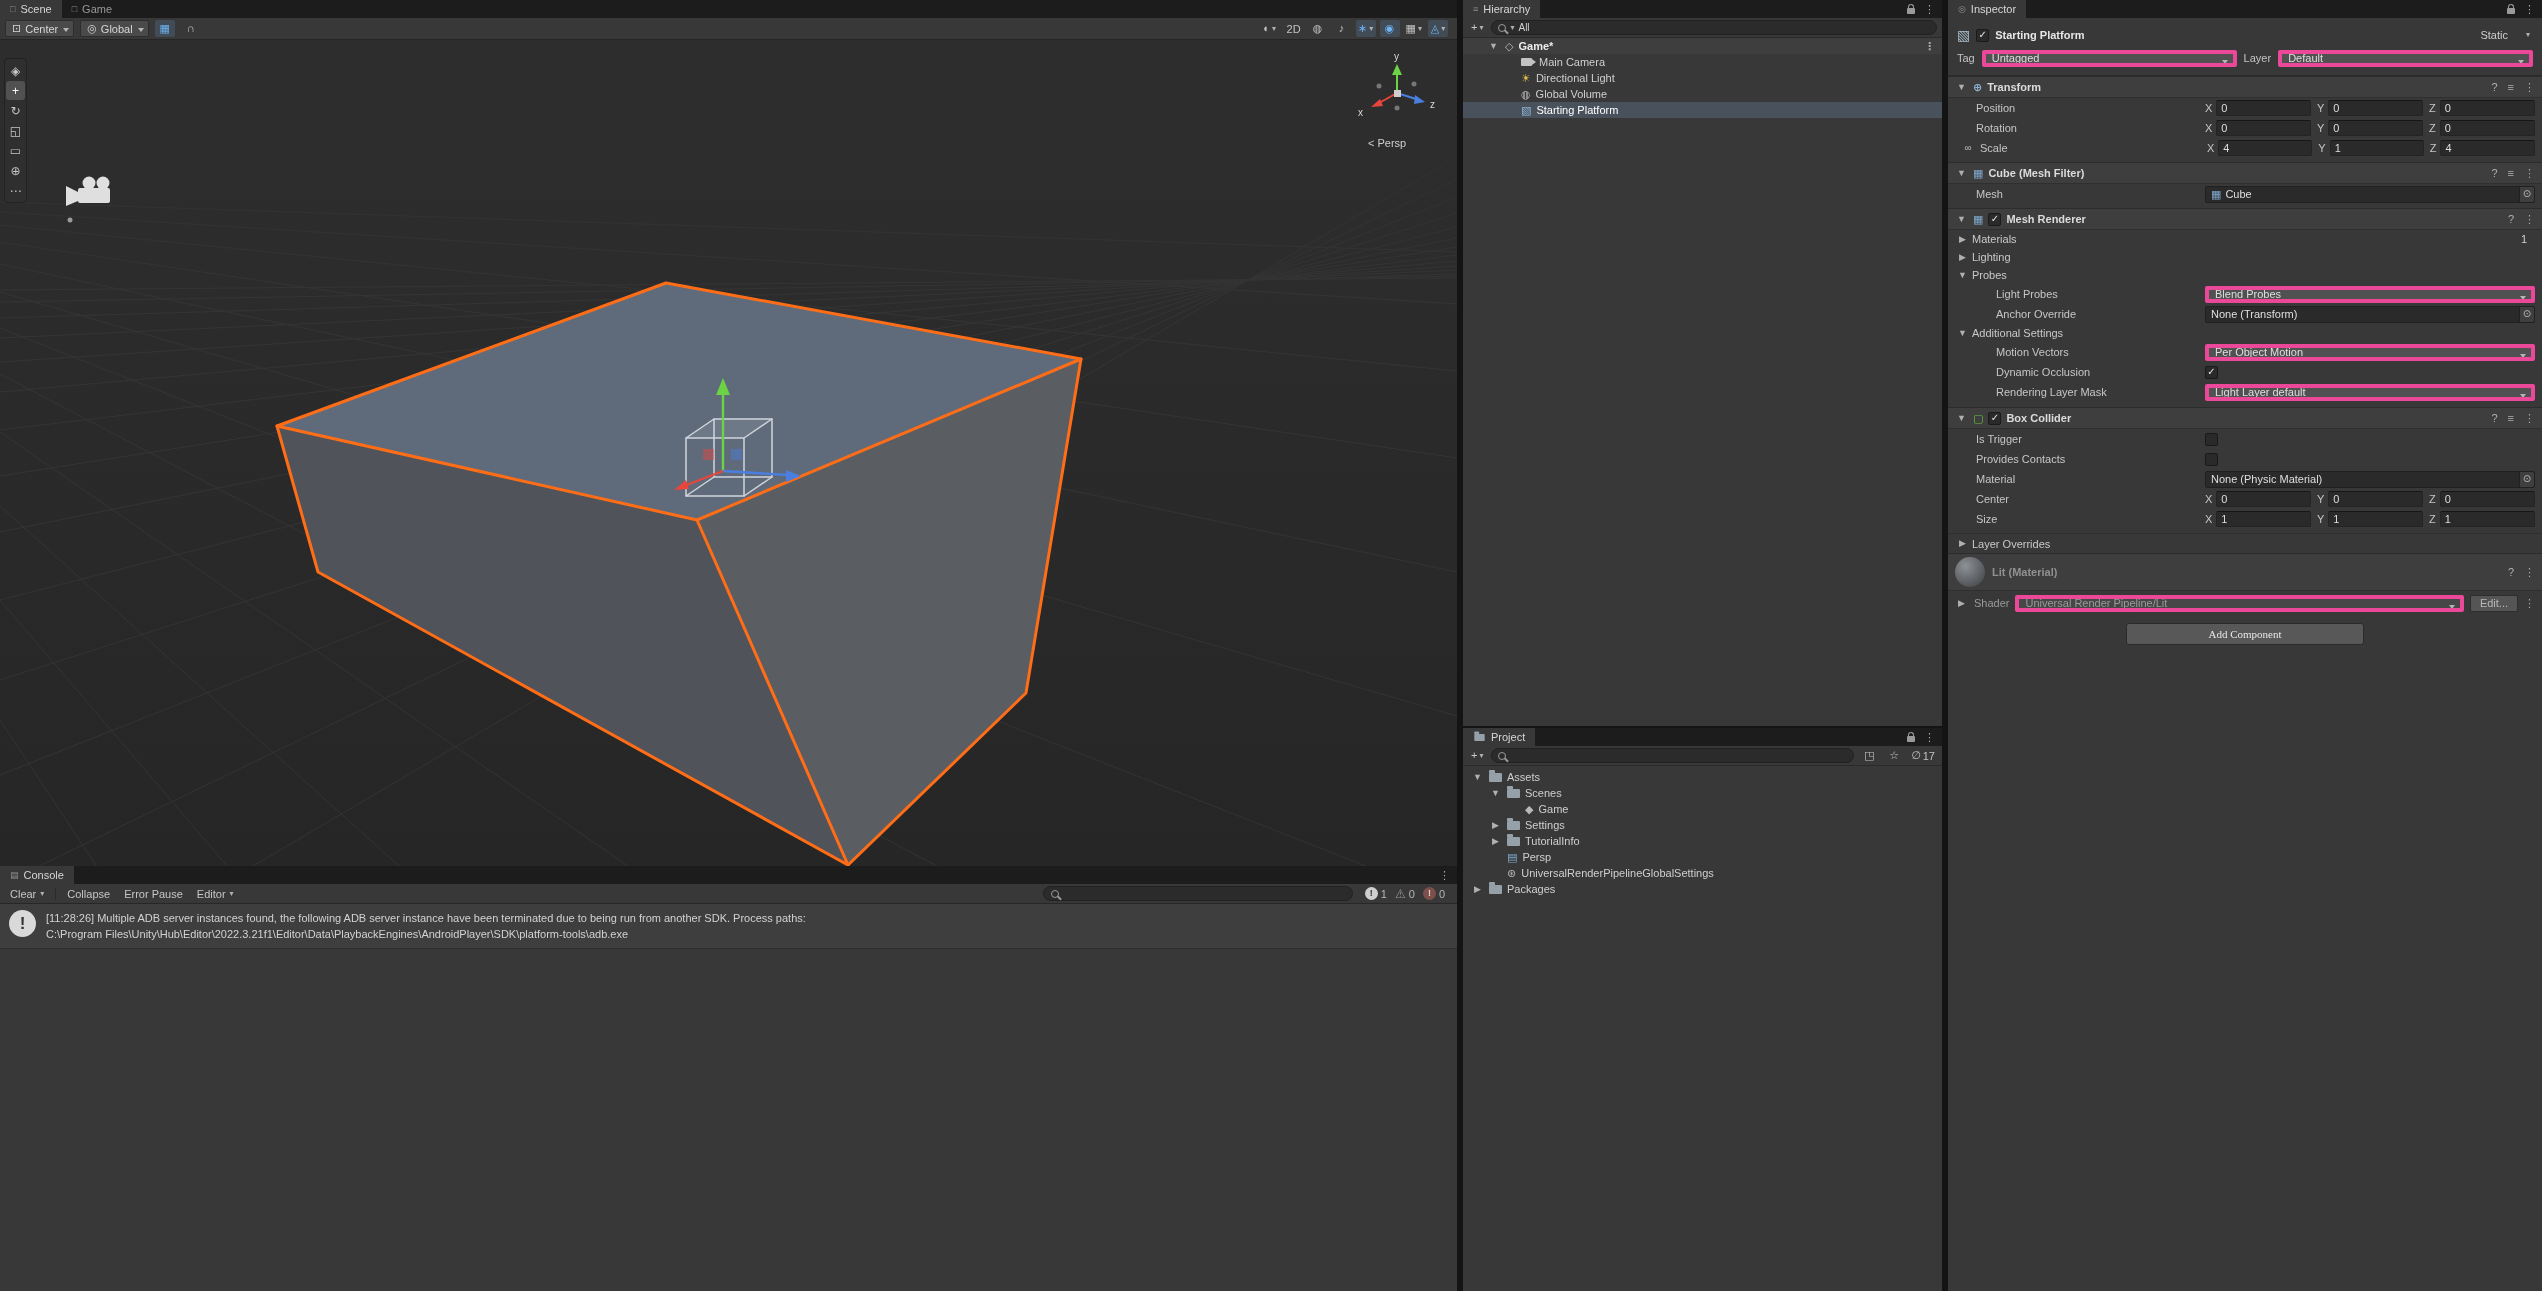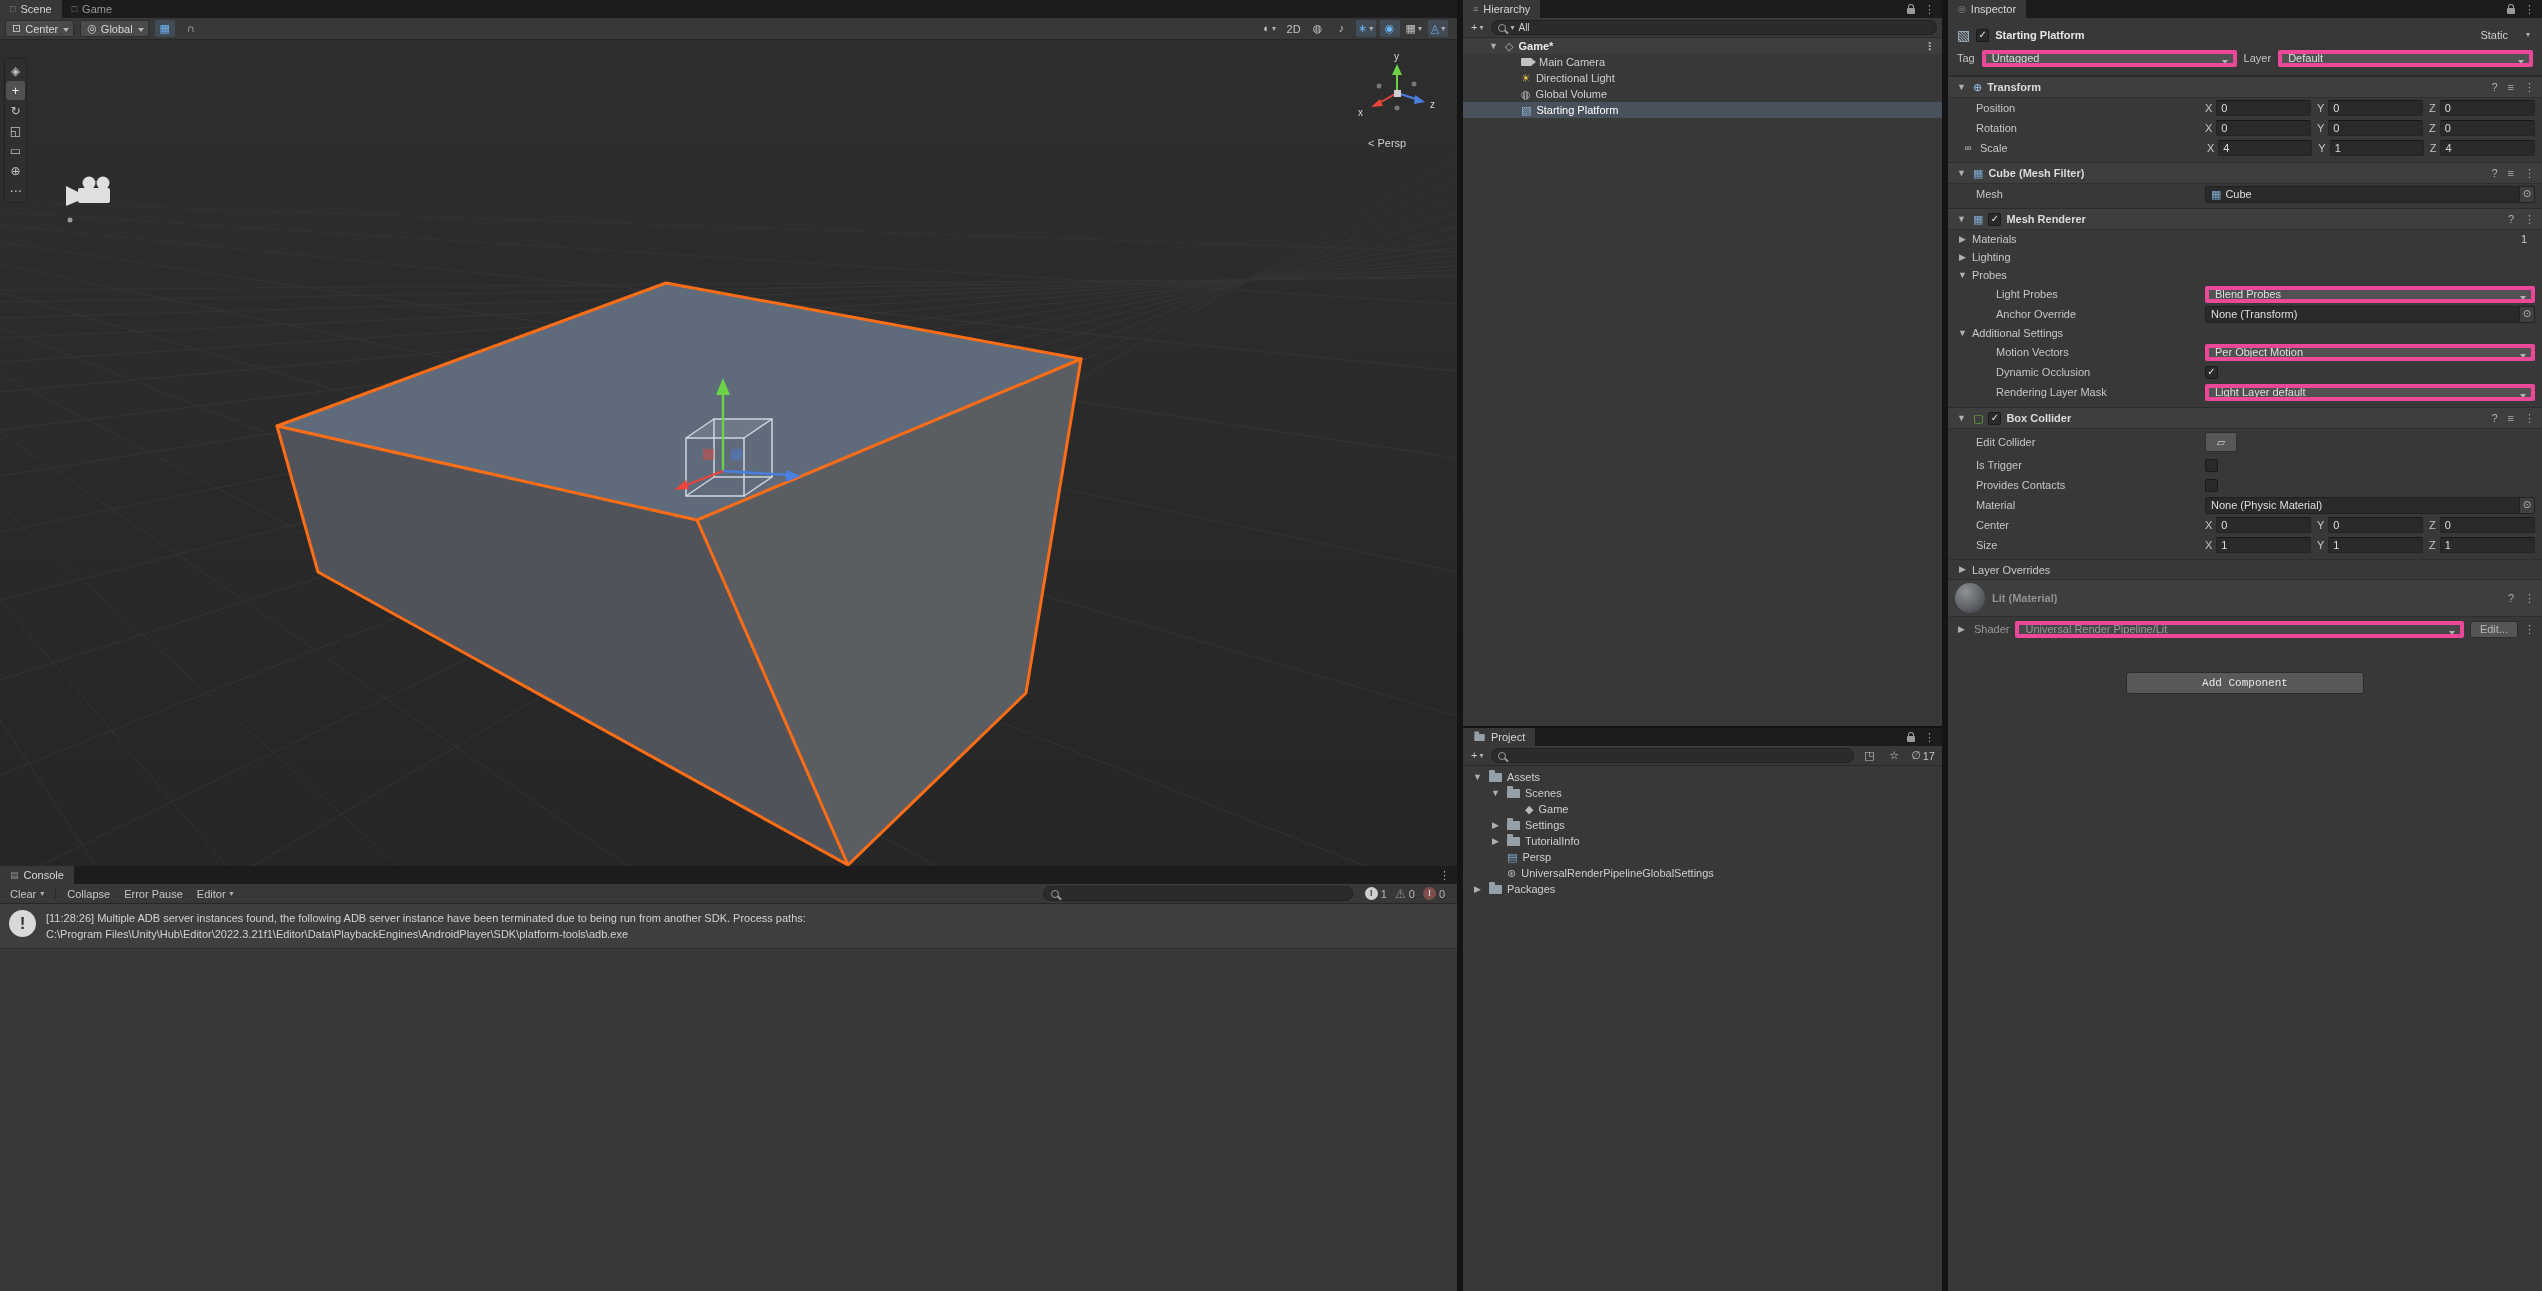--- a/index.html
+++ b/index.html
@@ -98,21 +98,21 @@
   .dd::after{content:'';position:absolute;right:5px;top:6px;border-left:3.5px solid transparent;border-right:3.5px solid transparent;border-top:4px solid #b4b4b4}
   .obj{flex:1;height:17px;background:#2a2a2a;border:1px solid #202020;border-radius:2px;display:flex;align-items:center;gap:4px;padding-left:5px;color:#dfdfdf;min-width:0;white-space:nowrap}
   .picker{margin-left:auto;width:15px;align-self:stretch;background:#3f3f3f;border-left:1px solid #202020;display:flex;align-items:center;justify-content:center;color:#bbb;font-size:10px;border-radius:0 2px 2px 0;flex:none}
   .linkico{color:#b5b5b5;font-size:10px;width:12px;text-align:center;flex:none}
   .ecbtn{width:32px;height:20px;background:#585858;border:1px solid #2e2e2e;border-radius:2px;display:flex;align-items:center;justify-content:center;color:#d0d0d0}
   .mathead{display:flex;align-items:center;gap:7px;height:38px;background:#3e3e3e;border-top:1px solid #2c2c2c;border-bottom:1px solid #2f2f2f;padding:0 7px;color:#919191;font-weight:bold}
   .matthumb{width:30px;height:30px;border-radius:50%;background:radial-gradient(circle at 35% 30%,#8d9297,#3b3d40);flex:none}
   .shrow{display:flex;align-items:center;gap:6px;height:24px;padding:0 7px;color:#9a9a9a}
   .shrow .dd{color:#9a9a9a;background:#474747}
   .editbtn{height:17px;padding:0 9px;background:#555;border:1px solid #2e2e2e;border-radius:2px;color:#b8b8b8;display:flex;align-items:center;flex:none}
-  .addc{display:block;margin:31px auto 0;width:238px;height:22px;background:#585858;border:1px solid #2b2b2b;border-radius:3px;color:#e8e8e8;font-family:Liberation Mono, monospace;font-size:11px;text-align:center}
+  .addc{display:block;margin:8px auto 0;width:238px;height:22px;background:#585858;border:1px solid #2b2b2b;border-radius:3px;color:#e8e8e8;font-family:Liberation Serif, serif;font-size:11px;text-align:center}
 </style>
 </head>
 <body>
 
 <div class="panel" id="left">
   <div class="tabstrip">
     <div class="tab active">
       <span class="tab-ico gi">□</span>
       <span>Scene</span>
     </div>
@@ -651,26 +651,20 @@
     <span class="cb">
         <span class="gi">✓</span>
       </span>
     <span>Box Collider</span>
     <span class="hicons">
       <span class="gi">?</span>
       <span class="gi">≡</span>
       <span class="kebab gi">⋮</span>
     </span>
   </div>
-  <div class="crow" style="height:26px">
-    <span class="clabel">Edit Collider</span>
-    <span class="ecbtn">
-        <span class="gi">▱</span>
-      </span>
-  </div>
   <div class="crow">
     <span class="clabel">Is Trigger</span>
     <span class="cb"></span>
   </div>
   <div class="crow">
     <span class="clabel">Provides Contacts</span>
     <span class="cb"></span>
   </div>
   <div class="crow">
     <span class="clabel">Material</span>

